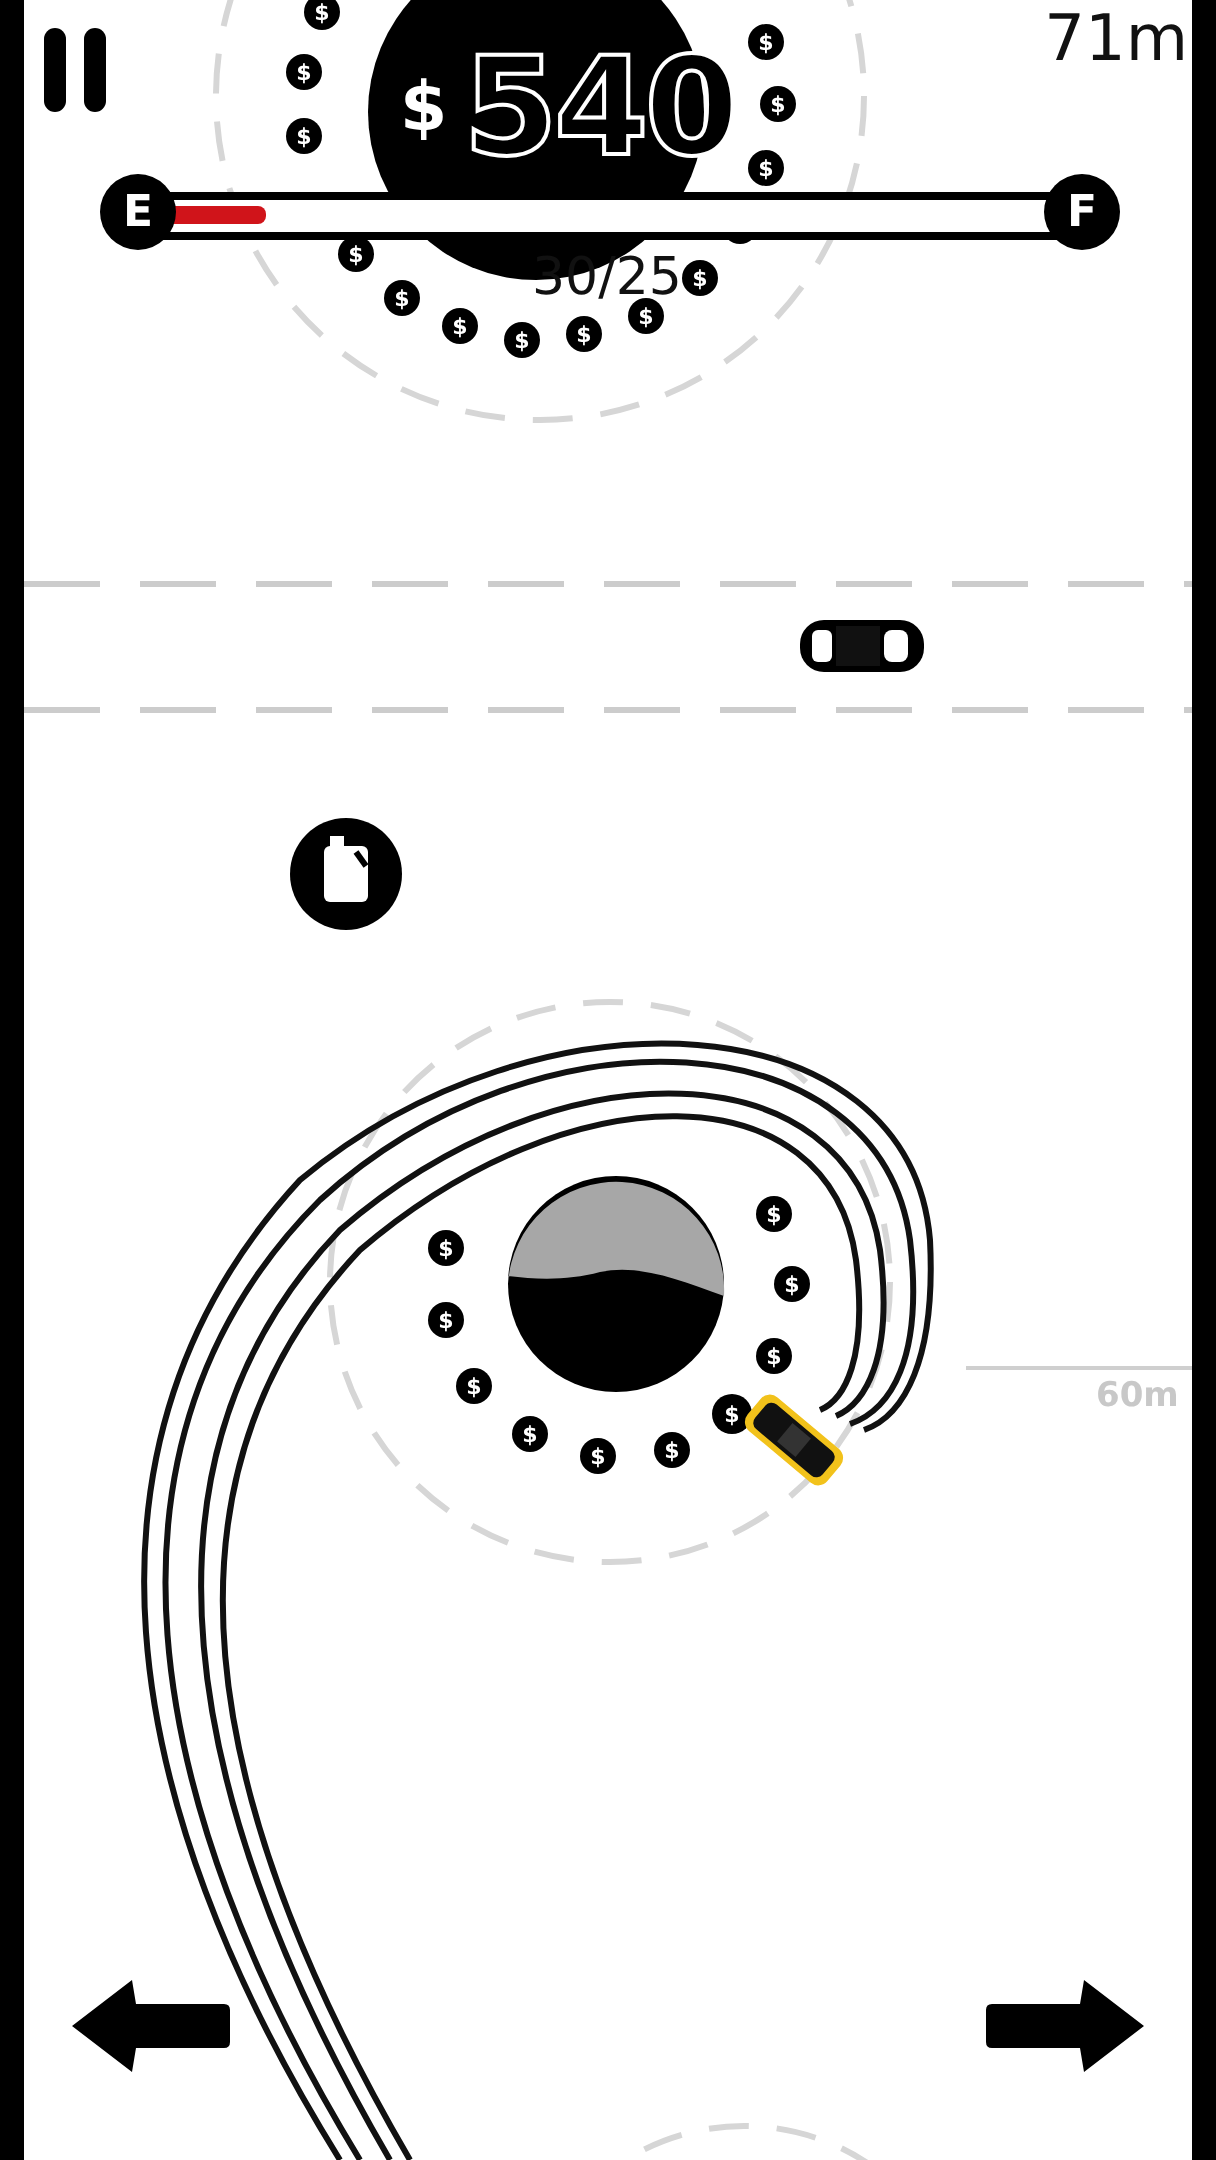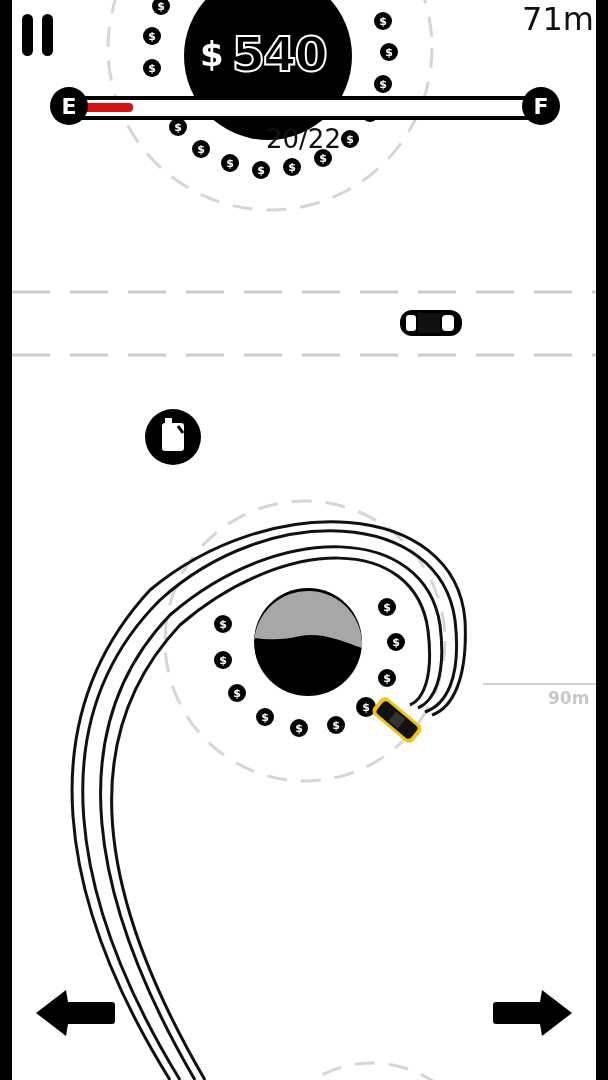--- a/index.html
+++ b/index.html
@@ -6,21 +6,21 @@
   body { width:608px; height:1080px; overflow:hidden; background:#000; font-family:"DejaVu Sans", sans-serif; }
   #stage { position:absolute; left:0; top:0; width:608px; height:1080px; background:#000; }
   #field { position:absolute; left:12px; top:0; width:584px; height:1080px; background:#fff; overflow:hidden; }
   #field-svg { position:absolute; left:0; top:0; }
   .hud { position:absolute; }
   #pause { left:22px; top:14px; width:36px; height:44px; cursor:pointer; }
   #pause .bar { position:absolute; top:0; width:11px; height:42px; background:#000; border-radius:6px; }
   #distance { right:14px; top:0px; font-size:32px; font-weight:normal; color:#111; font-family:"DejaVu Sans", sans-serif; }
   #money-wrap { left:200px; top:14px; width:200px; height:80px; display:flex; align-items:center; }
   #money-sign { color:#fff; font-size:34px; font-weight:bold; margin-right:8px; }
-  #money-val { font-size:48px; font-weight:bold; color:#000; -webkit-text-stroke:2px #fff; letter-spacing:-2px; font-family:"DejaVu Sans", sans-serif; }
+  #money-val { font-size:68px; font-weight:bold; color:#000; -webkit-text-stroke:2px #fff; letter-spacing:-2px; font-family:"DejaVu Sans", sans-serif; }
   #coins-count { left:266px; top:124px; font-size:26px; color:#111; font-family:"DejaVu Sans", sans-serif; }
   #fuel { left:50px; top:86px; width:510px; height:40px; }
   #fuel .track { position:absolute; left:20px; right:20px; top:10px; height:16px; background:#fff; border:4px solid #000; border-radius:3px; }
   #fuel .fill { position:absolute; left:4px; top:3px; height:9px; background:#d0141a; border-radius:4px; }
   #fuel .cap { position:absolute; top:1px; width:38px; height:38px; background:#000; border-radius:50%; color:#fff; font-weight:bold; font-size:22px; display:flex; align-items:center; justify-content:center; }
   #fuel .cap.e { left:0; }
   #fuel .cap.f { right:0; }
   #marker-label { left:548px; top:688px; font-size:17px; font-weight:bold; color:#c8c8c8; }
   .arrow-btn { position:absolute; top:988px; width:80px; height:50px; cursor:pointer; }
   #btn-left { left:36px; }
@@ -195,23 +195,23 @@
   </div>
 
   <div id="fuel" class="hud">
     <div class="track">
       <div class="fill" style="width:12%"></div>
     </div>
     <div class="cap e">E</div>
     <div class="cap f">F</div>
   </div>
 
-  <div id="coins-count" class="hud">20/22</div>
-
-  <div id="marker-label" class="hud">90m</div>
+  <div id="coins-count" class="hud">30/25</div>
+
+  <div id="marker-label" class="hud">60m</div>
 
   <div id="btn-left" class="arrow-btn">
     <svg width="80" height="50" viewBox="0 0 80 50">
       <path d="M0 25 L30 2 L32 14 L76 14 Q79 14 79 17 L79 33 Q79 36 76 36 L32 36 L30 48 Z" fill="#000"></path>
     </svg>
   </div>
   <div id="btn-right" class="arrow-btn">
     <svg width="80" height="50" viewBox="0 0 80 50">
       <path d="M80 25 L50 2 L48 14 L4 14 Q1 14 1 17 L1 33 Q1 36 4 36 L48 36 L50 48 Z" fill="#000"></path>
     </svg>

